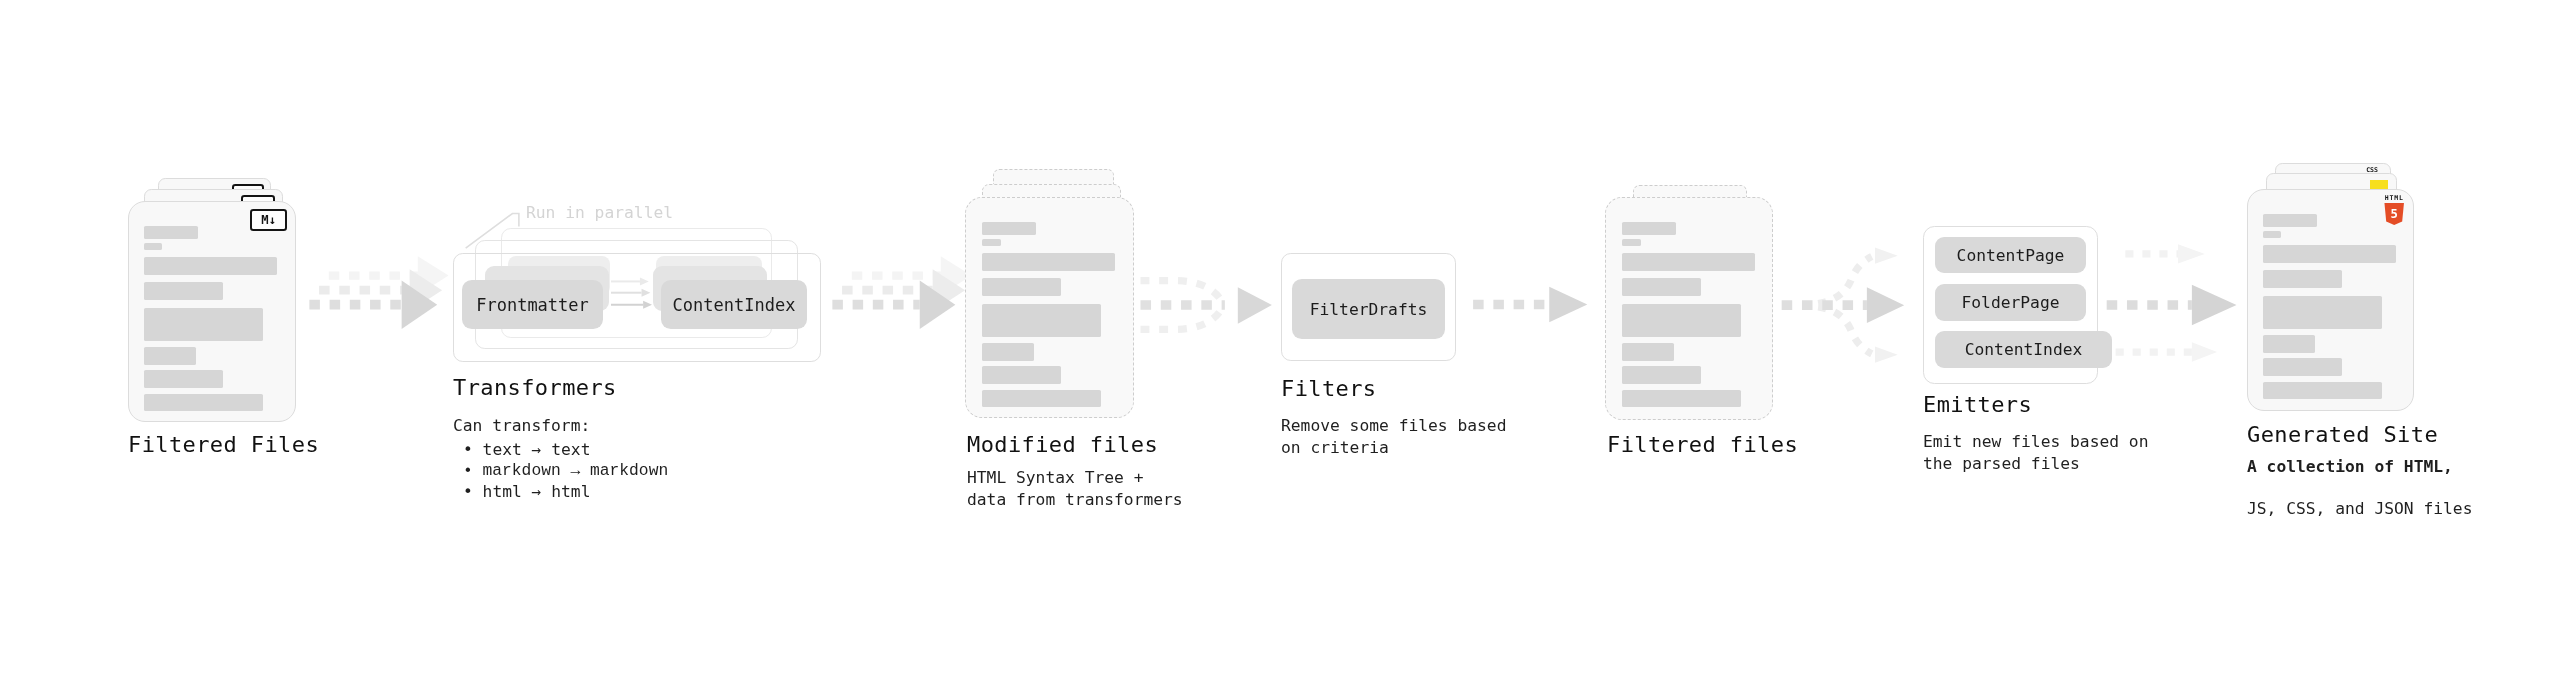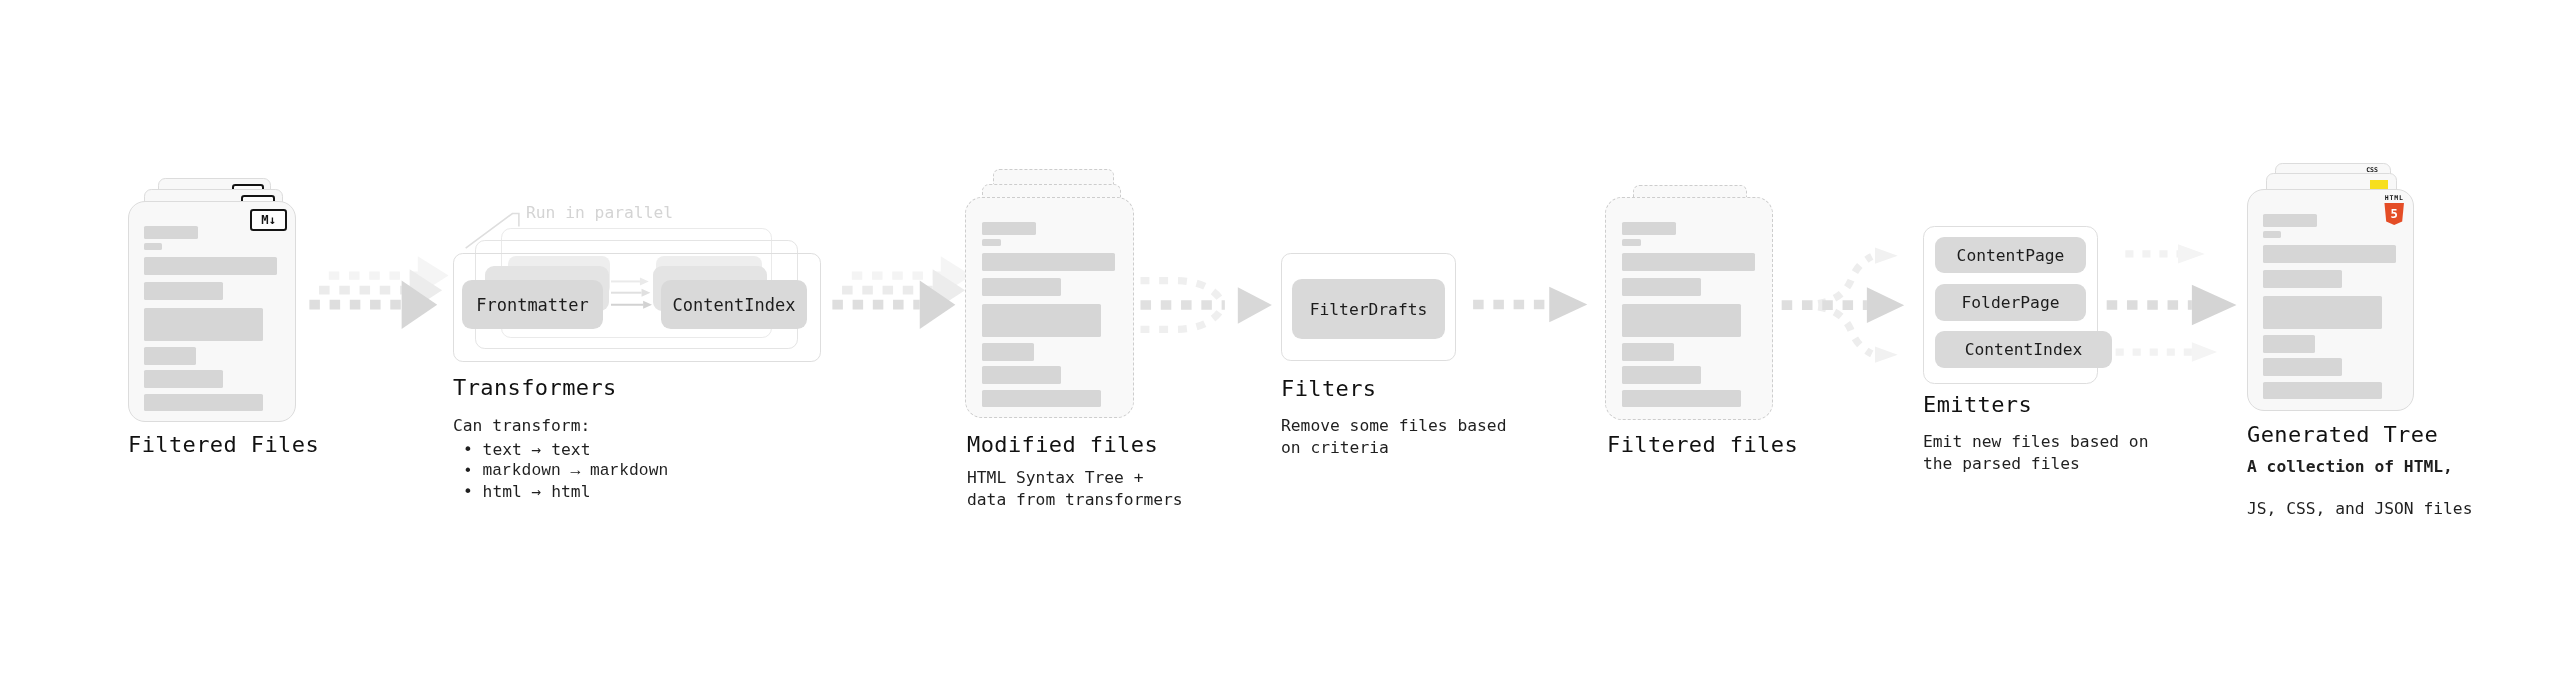--- a/index.html
+++ b/index.html
@@ -244,19 +244,19 @@
           <b></b>
           <b></b>
           <b></b>
           <b></b>
           <b></b>
           <b></b>
           <b></b>
           <b></b>
         </div>
     </div>
-    <div class="title" style="left:2247px;top:422px;">Generated Tree</div>
+    <div class="title" style="left:2247px;top:422px;">Generated Site</div>
     <div class="sub" style="left:2247px;top:456px;font-weight:bold;">A collection of HTML,</div>
     <div class="sub" style="left:2247px;top:478px;margin-top:20px;">JS, CSS, and JSON files</div>
   </div>
 
 </div>
 
 
 </body></html>

